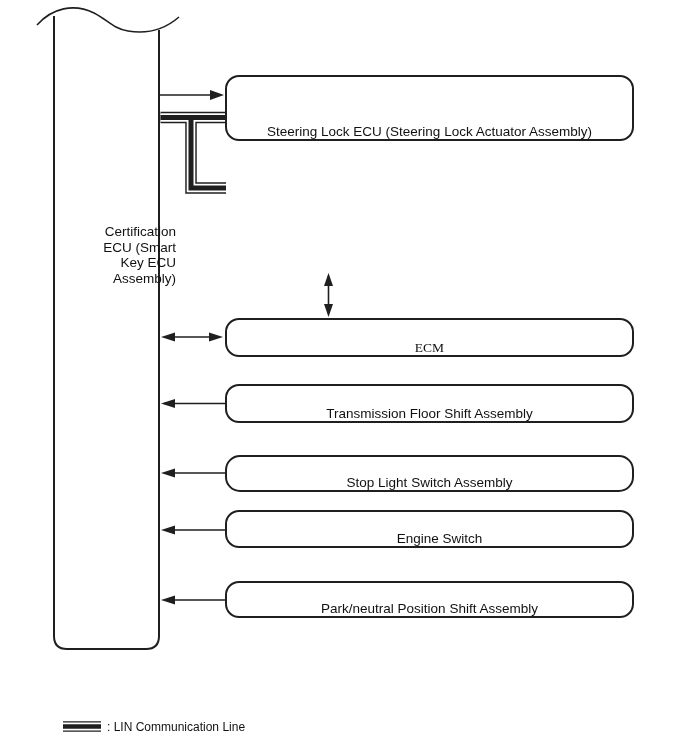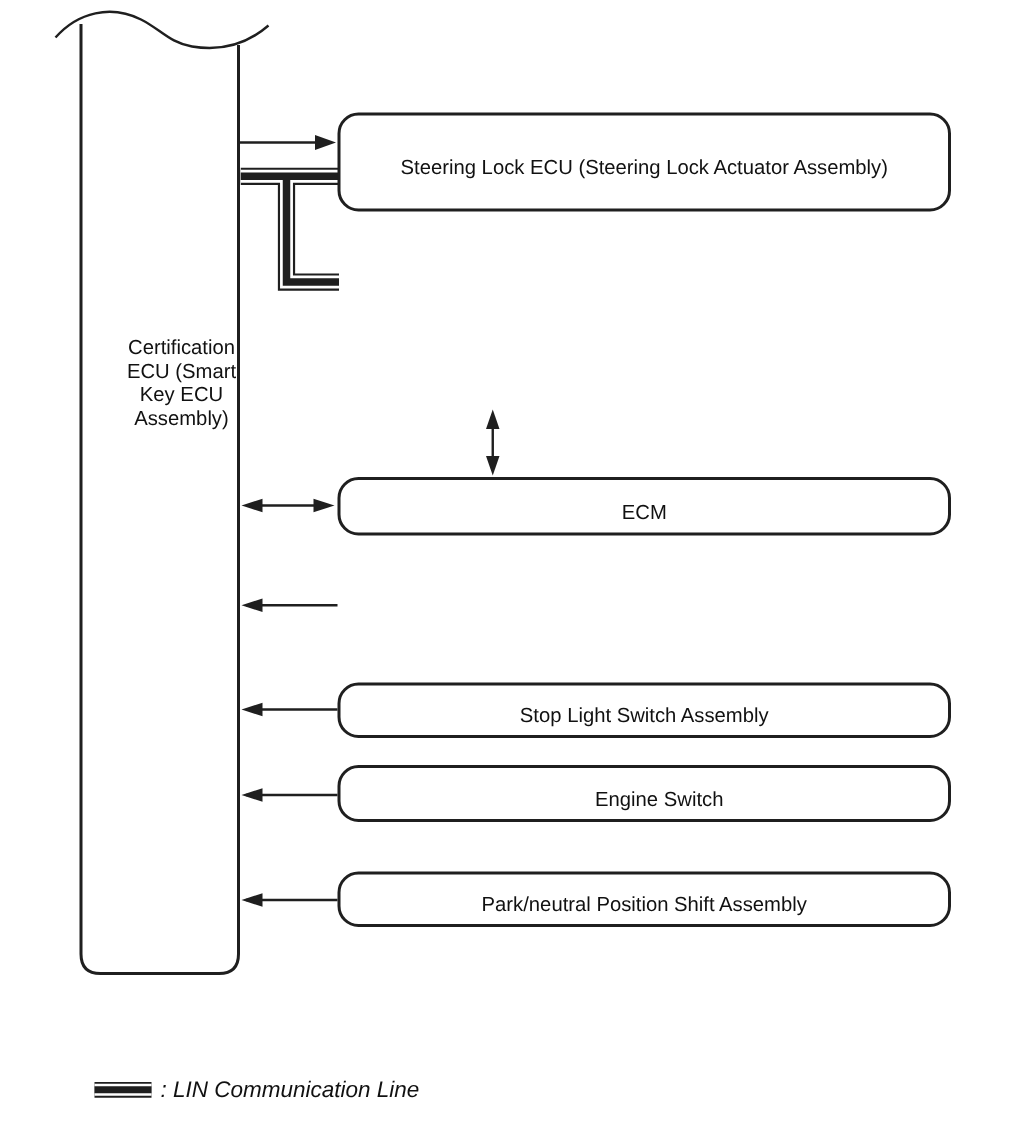--- a/index.html
+++ b/index.html
@@ -4,38 +4,38 @@
 <style>
   html,body{margin:0;padding:0;background:#ffffff;}
   .canvas{
     position:relative;width:688px;height:755px;background:#ffffff;overflow:hidden;
     font-family:"Liberation Sans", sans-serif;color:#111111;
   }
   .connector-layer{position:absolute;left:0;top:0;z-index:1;}
   .node{
     position:absolute;box-sizing:border-box;z-index:2;
     border:2px solid #1f1f1f;border-radius:14px;background:#ffffff;
-    display:flex;justify-content:center;align-items:center;
+    display:flex;justify-content:center;align-items:flex-end;
     font-size:13.5px;line-height:15px;text-align:center;
   }
   .node span{display:block;padding:0 10px;}
   .pt6{padding-top:6px;} .pt7{padding-top:7px;} .pt11{padding-top:11px;}
   .n-steering{left:225px;top:75px;width:409px;height:66px;}
   .n-idcode{left:225px;top:169px;width:409px;height:103px;}
-  .n-ecm{left:225px;top:318px;width:409px;height:39px;}
+  .n-ecm{left:225px;top:318px;width:409px;height:39px;font-family:Liberation Serif, serif;}
   .n-trans{left:225px;top:384px;width:409px;height:39px;}
-  .n-stop{left:225px;top:455px;width:409px;height:37px;}
+  .n-stop{left:225px;top:455px;width:409px;height:37px;border-radius:15px;}
   .n-engine{left:225px;top:510px;width:409px;height:38px;padding-left:20px;}
   .n-park{left:225px;top:581px;width:409px;height:37px;}
   .bar-label{
     position:absolute;left:66px;top:224px;width:110px;z-index:3;
-    font-size:13.5px;line-height:15.5px;white-space:pre-line;text-align:center;
+    font-size:13.5px;line-height:15.5px;white-space:pre-line;text-align:right;
   }
   .legend-label{
-    position:absolute;left:107px;top:719px;z-index:3;font-size:15px;line-height:16px;font-style:italic;
+    position:absolute;left:107px;top:719px;z-index:3;font-size:12px;line-height:16px;
   }
 </style>
 </head>
 <body>
 
 <div class="canvas">
 
   <svg class="connector-layer" width="688" height="755" viewBox="0 0 688 755">
 
     <g>
@@ -100,20 +100,23 @@
 
   <div class="node n-steering pt6">
     <span>Steering Lock ECU (Steering Lock Actuator Assembly)</span>
   </div>
 
 
   <div class="node n-ecm pt7">
     <span>ECM</span>
   </div>
 
+  <div class="node n-trans pt7">
+    <span>Transmission Floor Shift Assembly</span>
+  </div>
 
   <div class="node n-stop pt6">
     <span>Stop Light Switch Assembly</span>
   </div>
 
   <div class="node n-engine pt6">
     <span>Engine Switch</span>
   </div>
 
   <div class="node n-park pt6">

